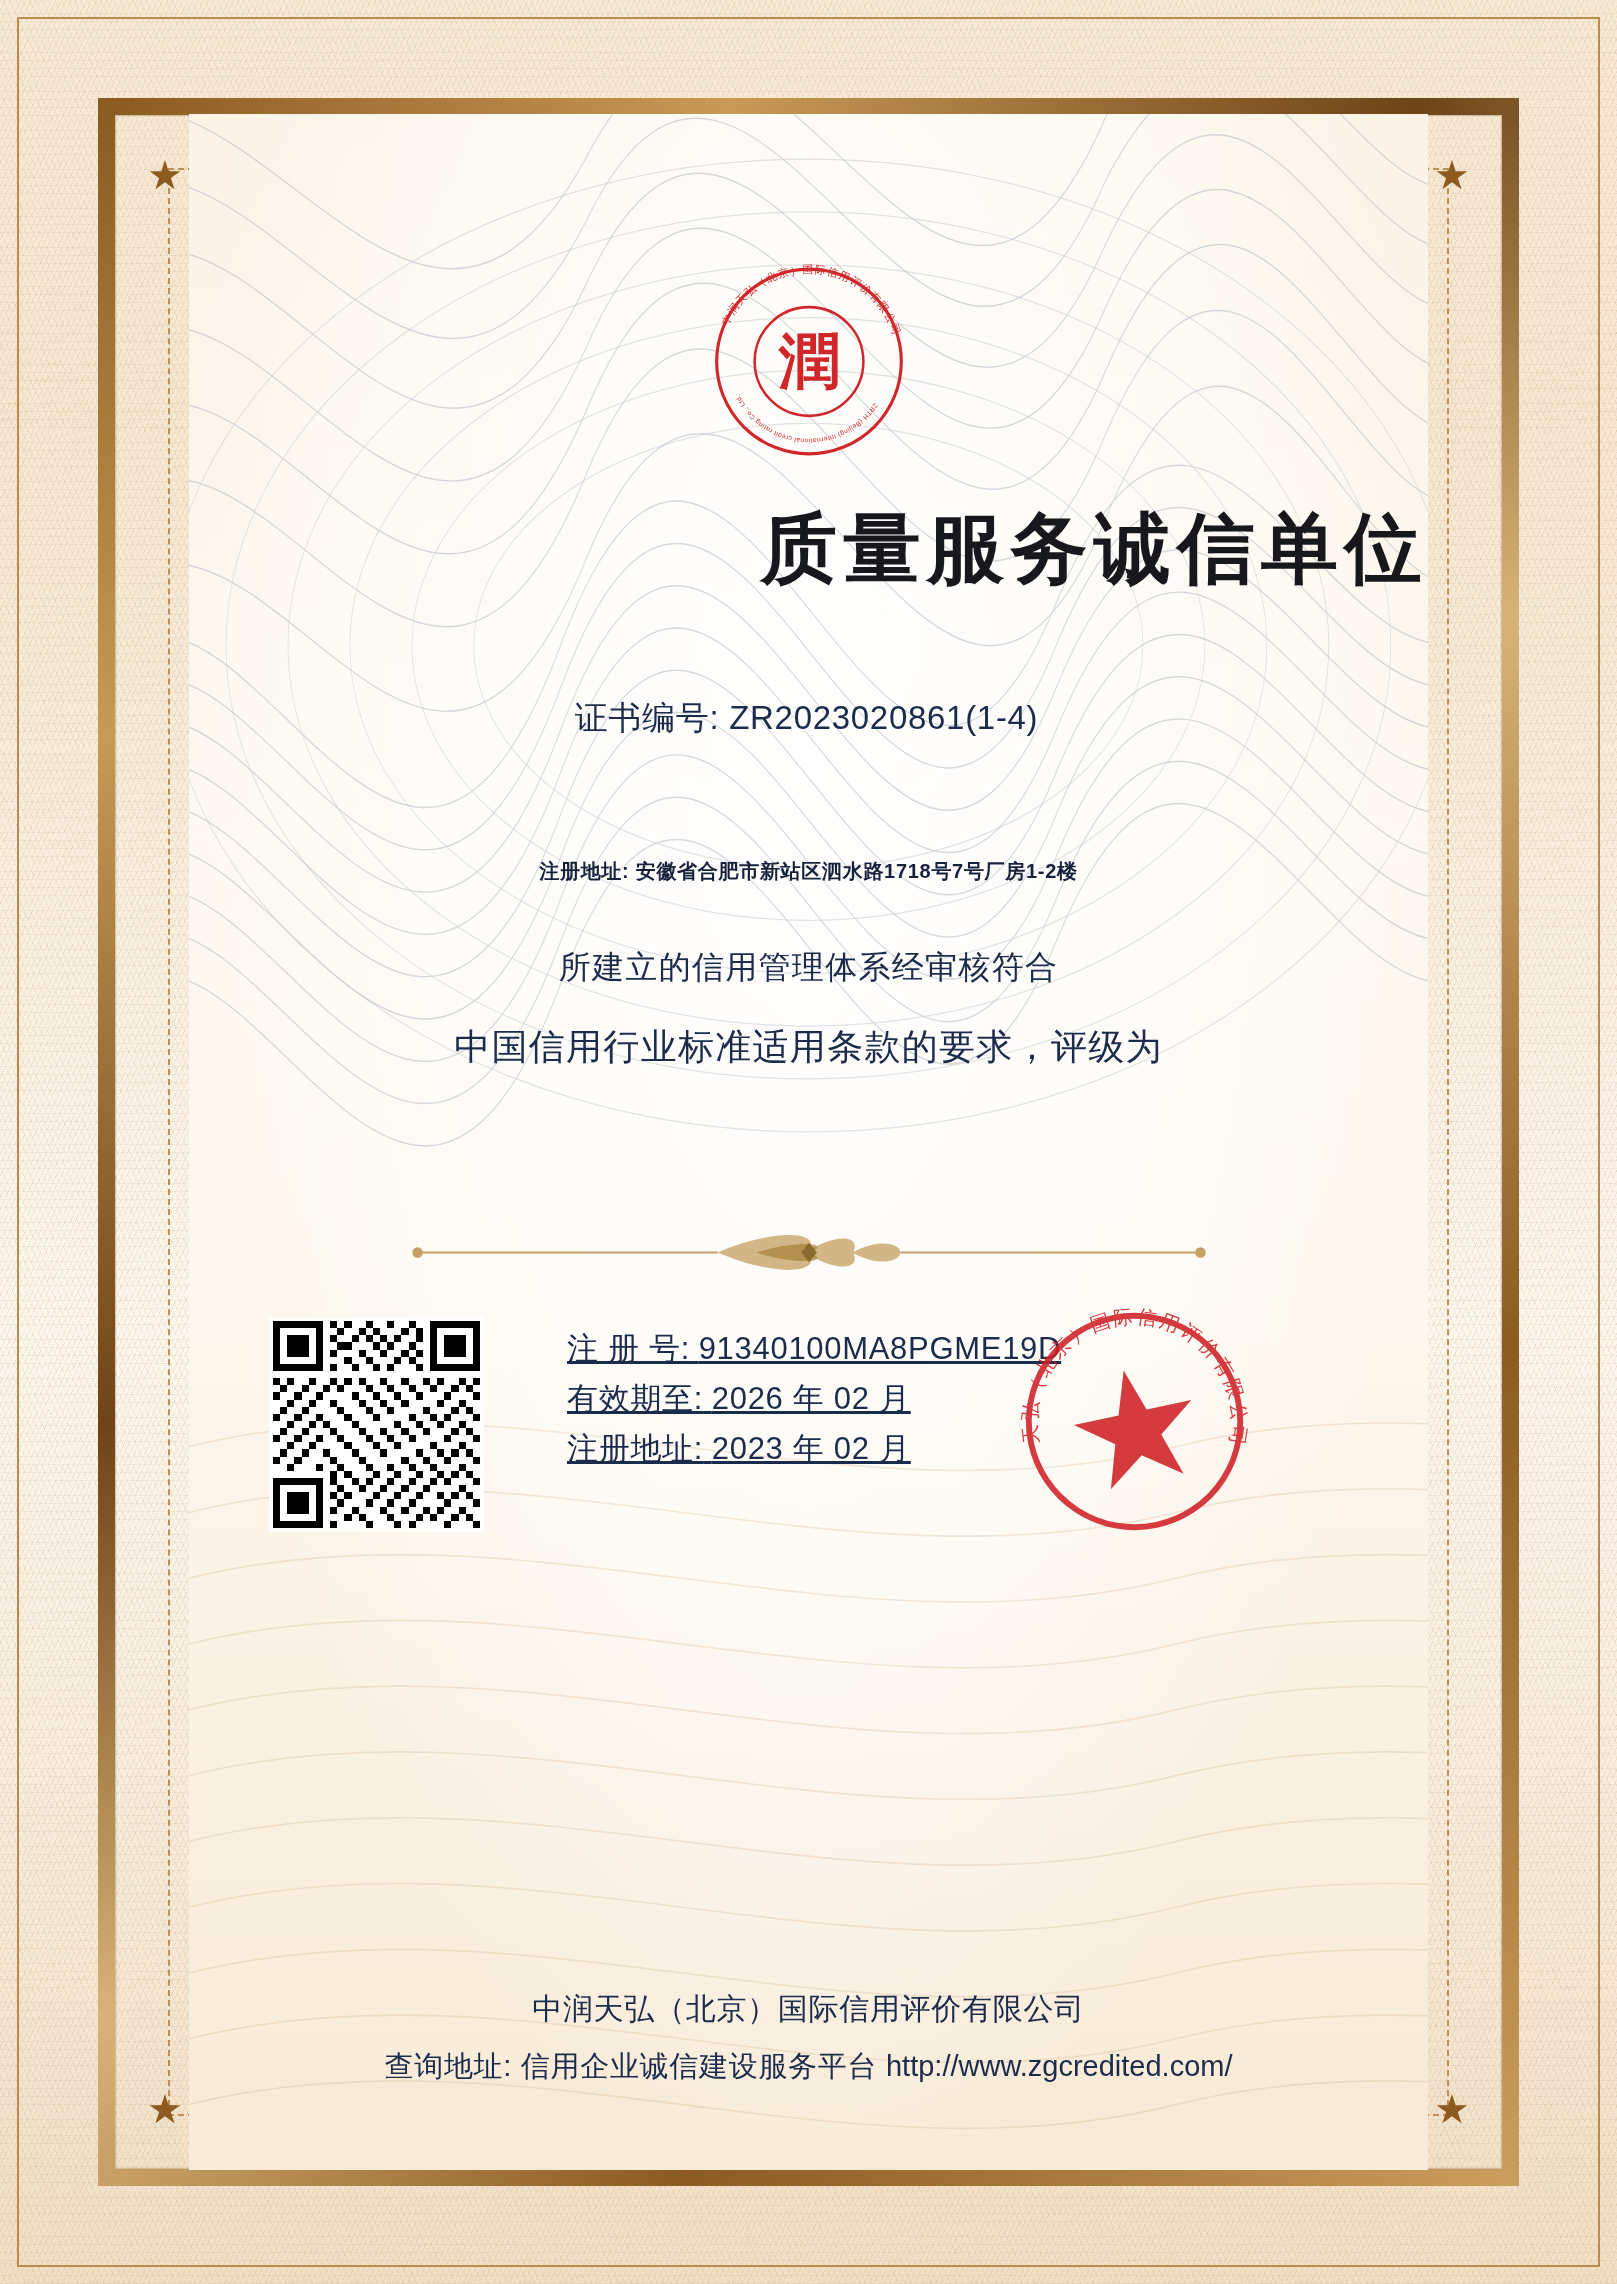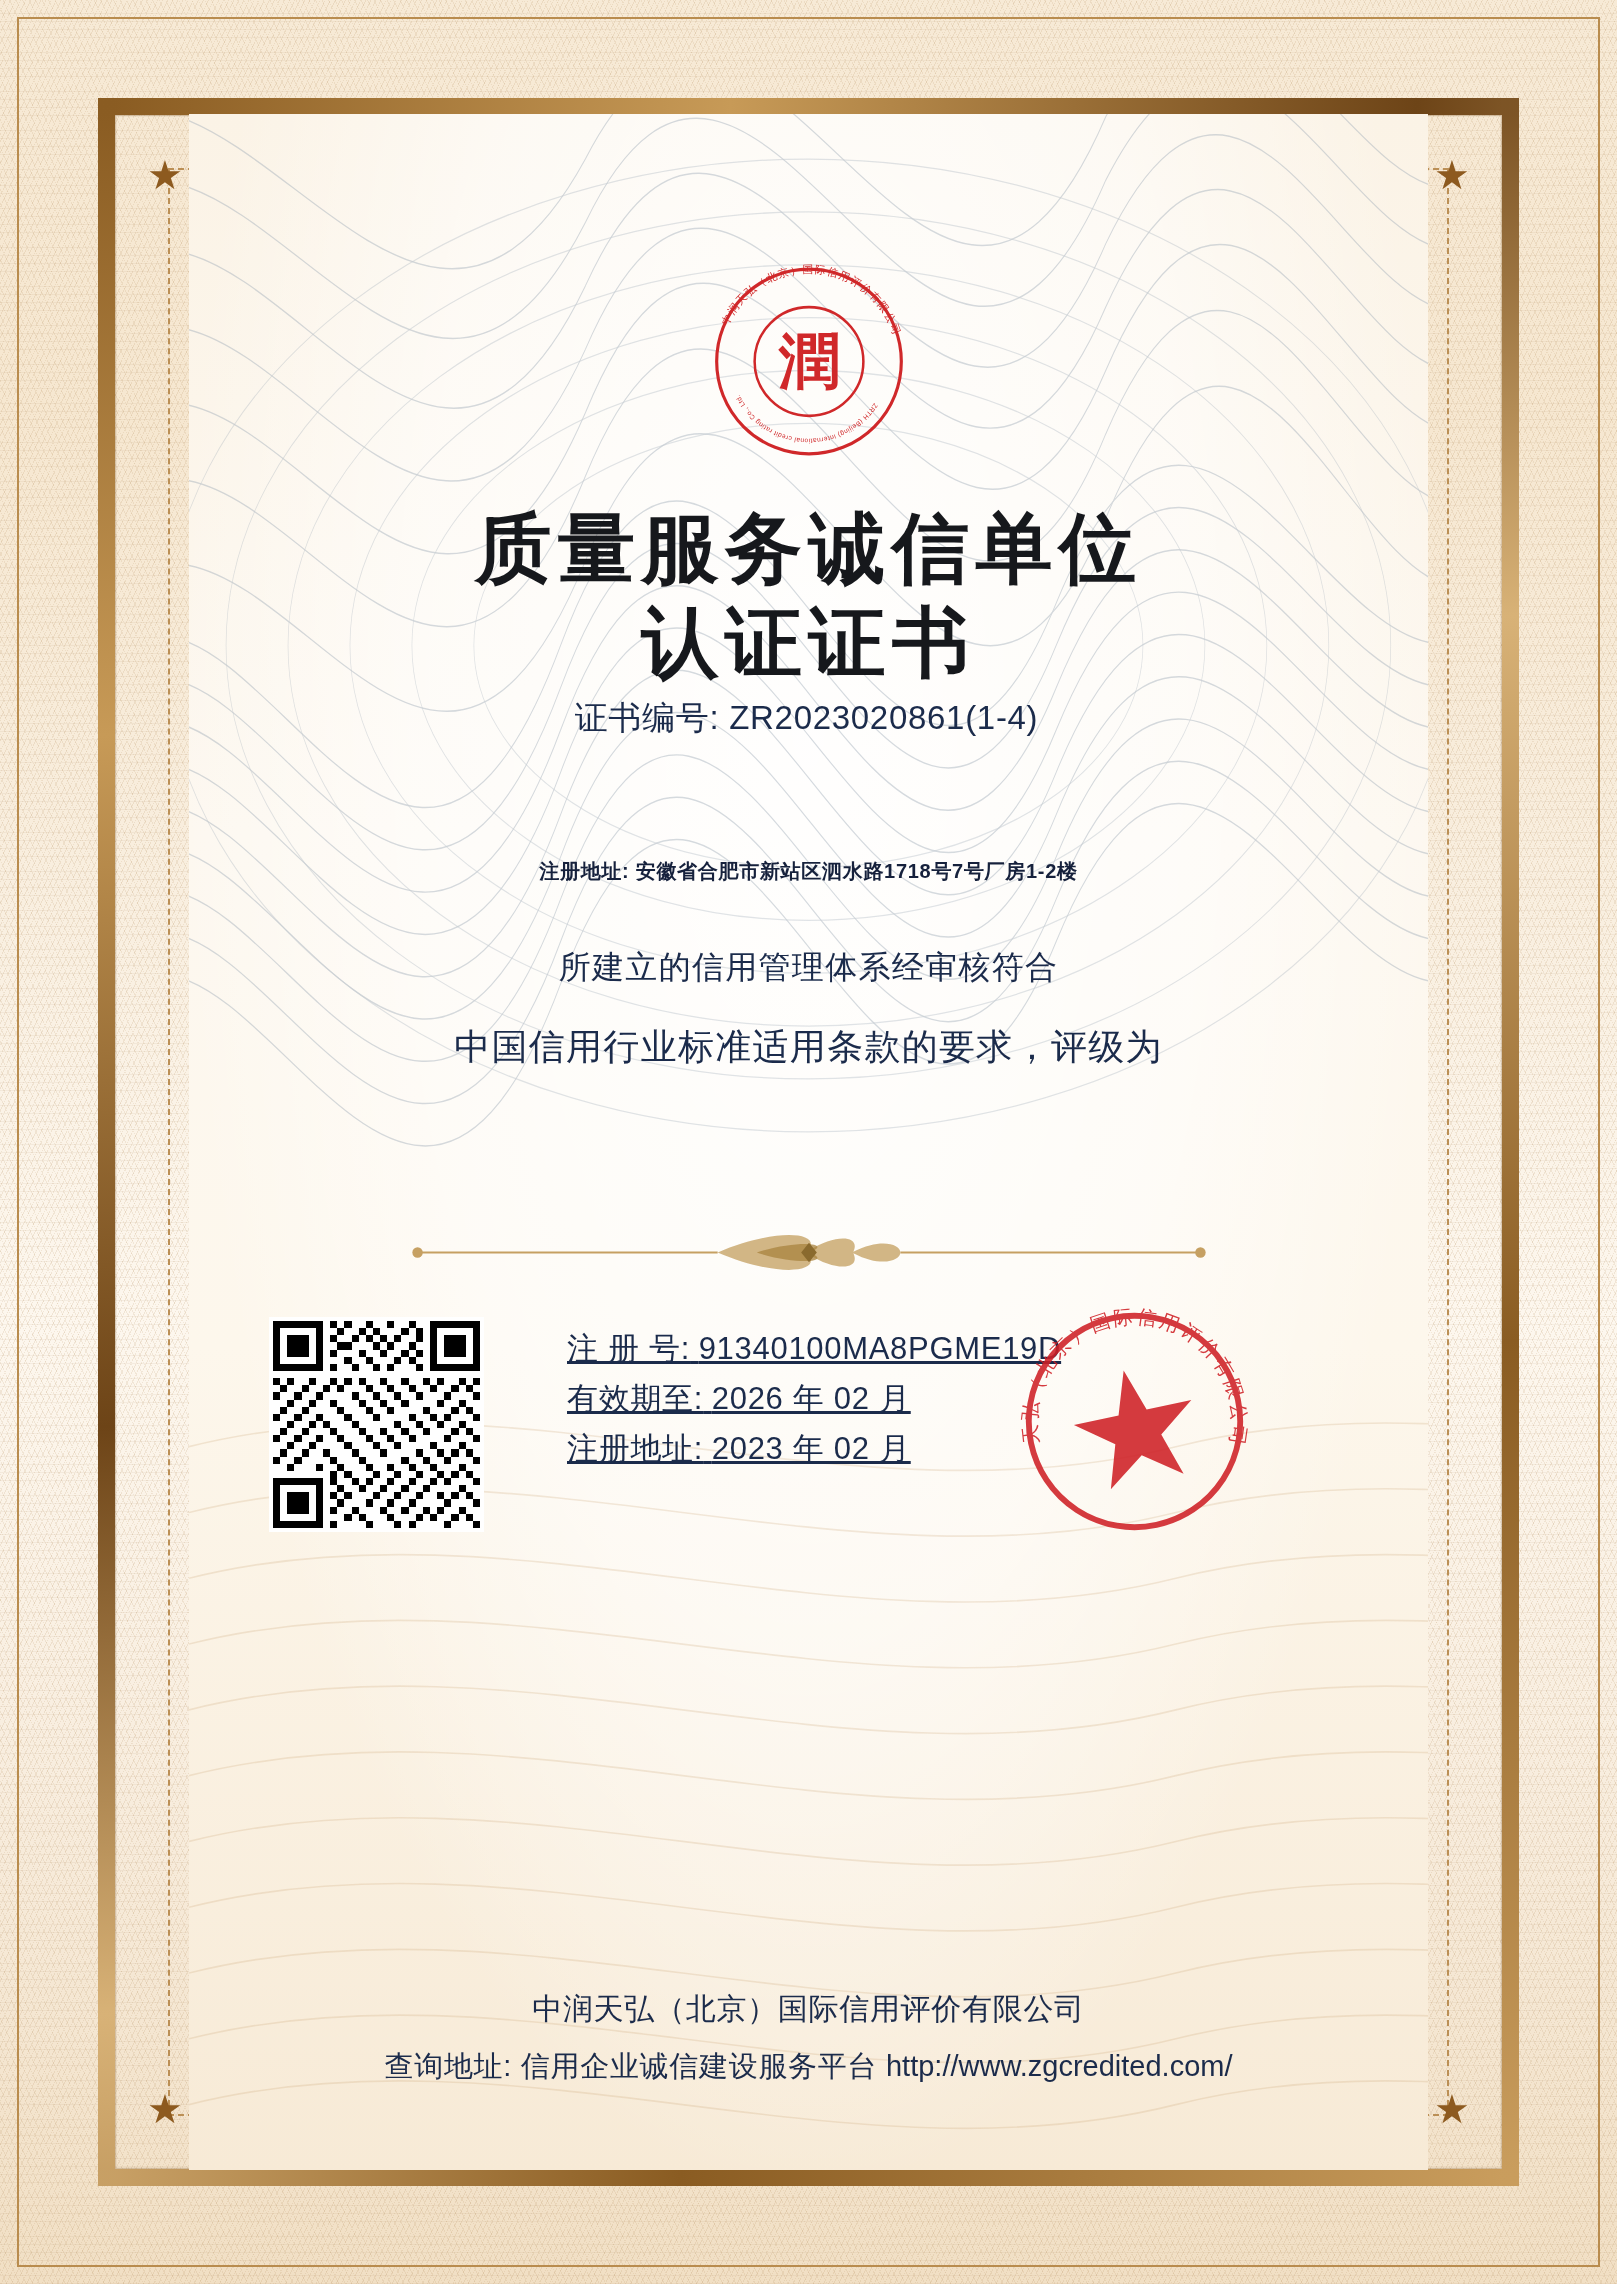--- a/index.html
+++ b/index.html
@@ -100,21 +100,21 @@
     top: 140px;
     transform: translateX(-50%);
     width: 215px;
     height: 215px;
   }
 
   .title-block {
     position: absolute;
     left: 0; right: 0;
     top: 388px;
-    text-align: center;
+    text-align: right;
   }
   .title-line1 {
     font-size: 77px;
     font-weight: bold;
     letter-spacing: 6.5px;
     color: #16181c;
     line-height: 1.22;
   }
   .title-line2 {
     font-size: 77px;
@@ -324,21 +324,20 @@
         <textPath href="#topArcOuter" startOffset="26%" text-anchor="middle">中润天弘（北京）国际信用评价有限公司</textPath>
       </text>
       <text font-size="10.5" fill="#d0282a" font-family="'Liberation Sans',sans-serif" letter-spacing="0.6">
         <textPath href="#topArcInner" startOffset="76%" text-anchor="middle">ZRTH (Beijing) international credit rating Co., Ltd.</textPath>
       </text>
       <text x="170" y="170" text-anchor="middle" dominant-baseline="central" font-size="96" fill="#d0282a" font-family="'Liberation Serif',serif" font-weight="bold">潤</text>
     </svg>
 
     <div class="title-block">
       <div class="title-line1">质量服务诚信单位</div>
-      <div class="title-line2">认证证书</div>
     </div>
 
     <div class="cert-no">
       <span>证书编号:</span>
       <span>ZR2023020861(1-4)</span>
     </div>
 
 
     <div class="address">
       <span>注册地址:</span>

